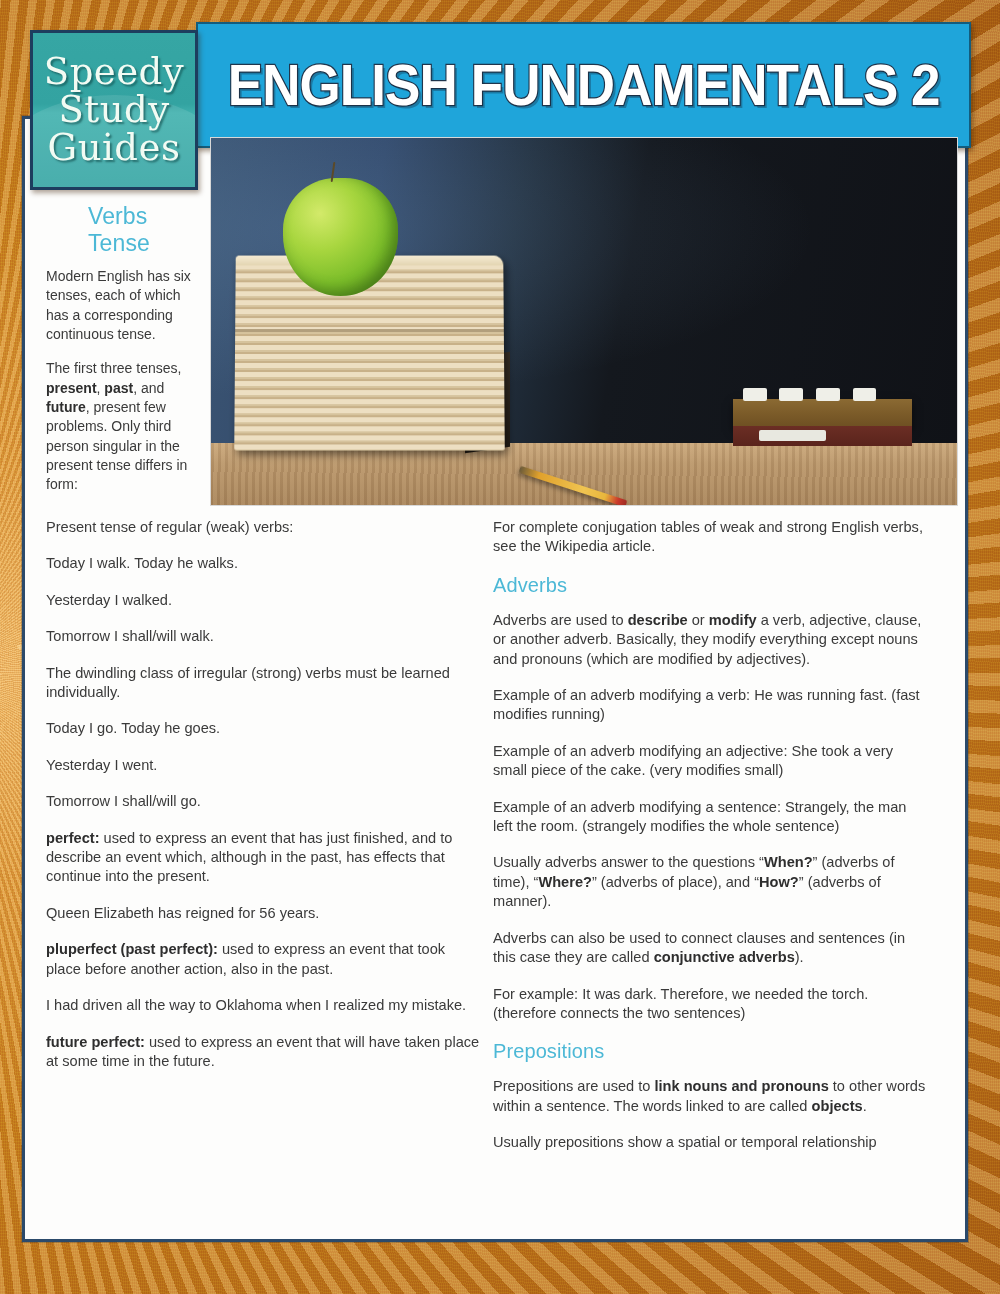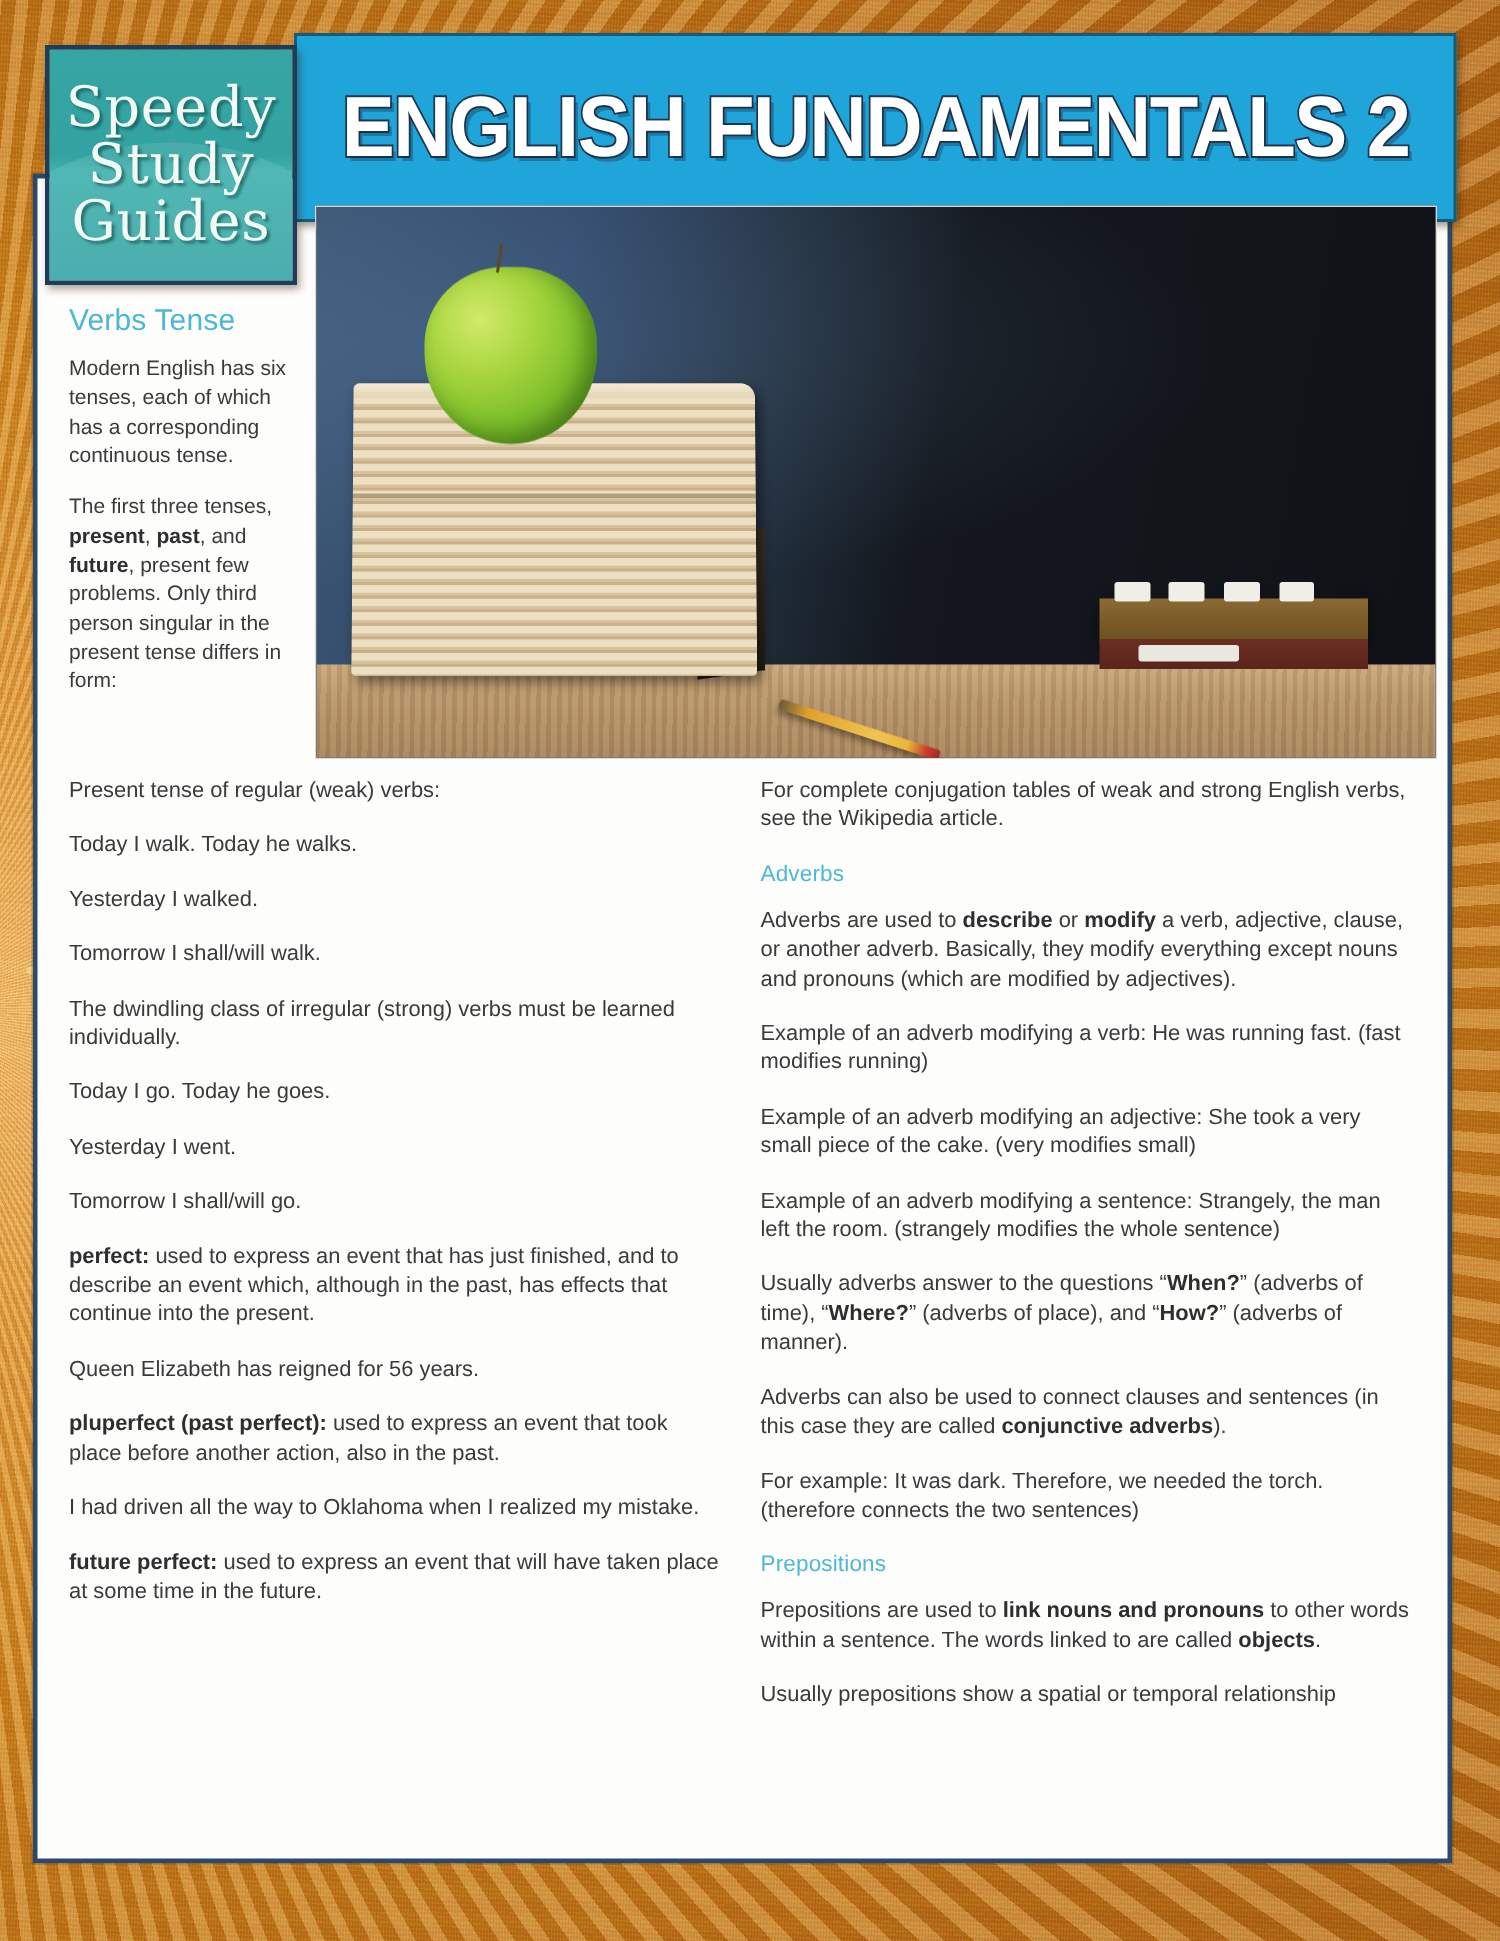--- a/index.html
+++ b/index.html
@@ -126,30 +126,30 @@
     background:linear-gradient(90deg,#6a5a3a 0%,#e0a12c 18%,#f0c451 60%,#e8b63c 80%,#c9392b 92%,#9e2c22 100%);
     transform:rotate(18deg);border-radius:2px;
     box-shadow:0 3px 5px rgba(0,0,0,.4);}
   
   #sidecol{
     position:absolute;left:46px;top:203px;width:160px;
   }
   
   #cols{
     position:absolute;left:46px;top:518px;width:900px;
-    display:flex;gap:26px;
+    display:flex;gap:12px;
   }
   .col{width:435px;}
   h2.sec{
     margin:0 0 14px 0;
-    font-size:15px;font-weight:normal;
+    font-size:20px;font-weight:normal;
     color:#4cb8d6;
     letter-spacing:.1px;
   }
-  h2.sec.side{font-size:20px;margin-bottom:10px;}
+  h2.sec.side{font-size:23px;margin-bottom:10px;margin-left:42px;}
   p{
     margin:0 0 17px 0;
     font-size:14.6px;
     line-height:1.33;
     color:#3a3a3a;
   }
   p.side{font-size:14px;line-height:1.38;margin-bottom:15px;}
   b{font-weight:bold;color:#2e2e2e;}
 </style>
 </head>

